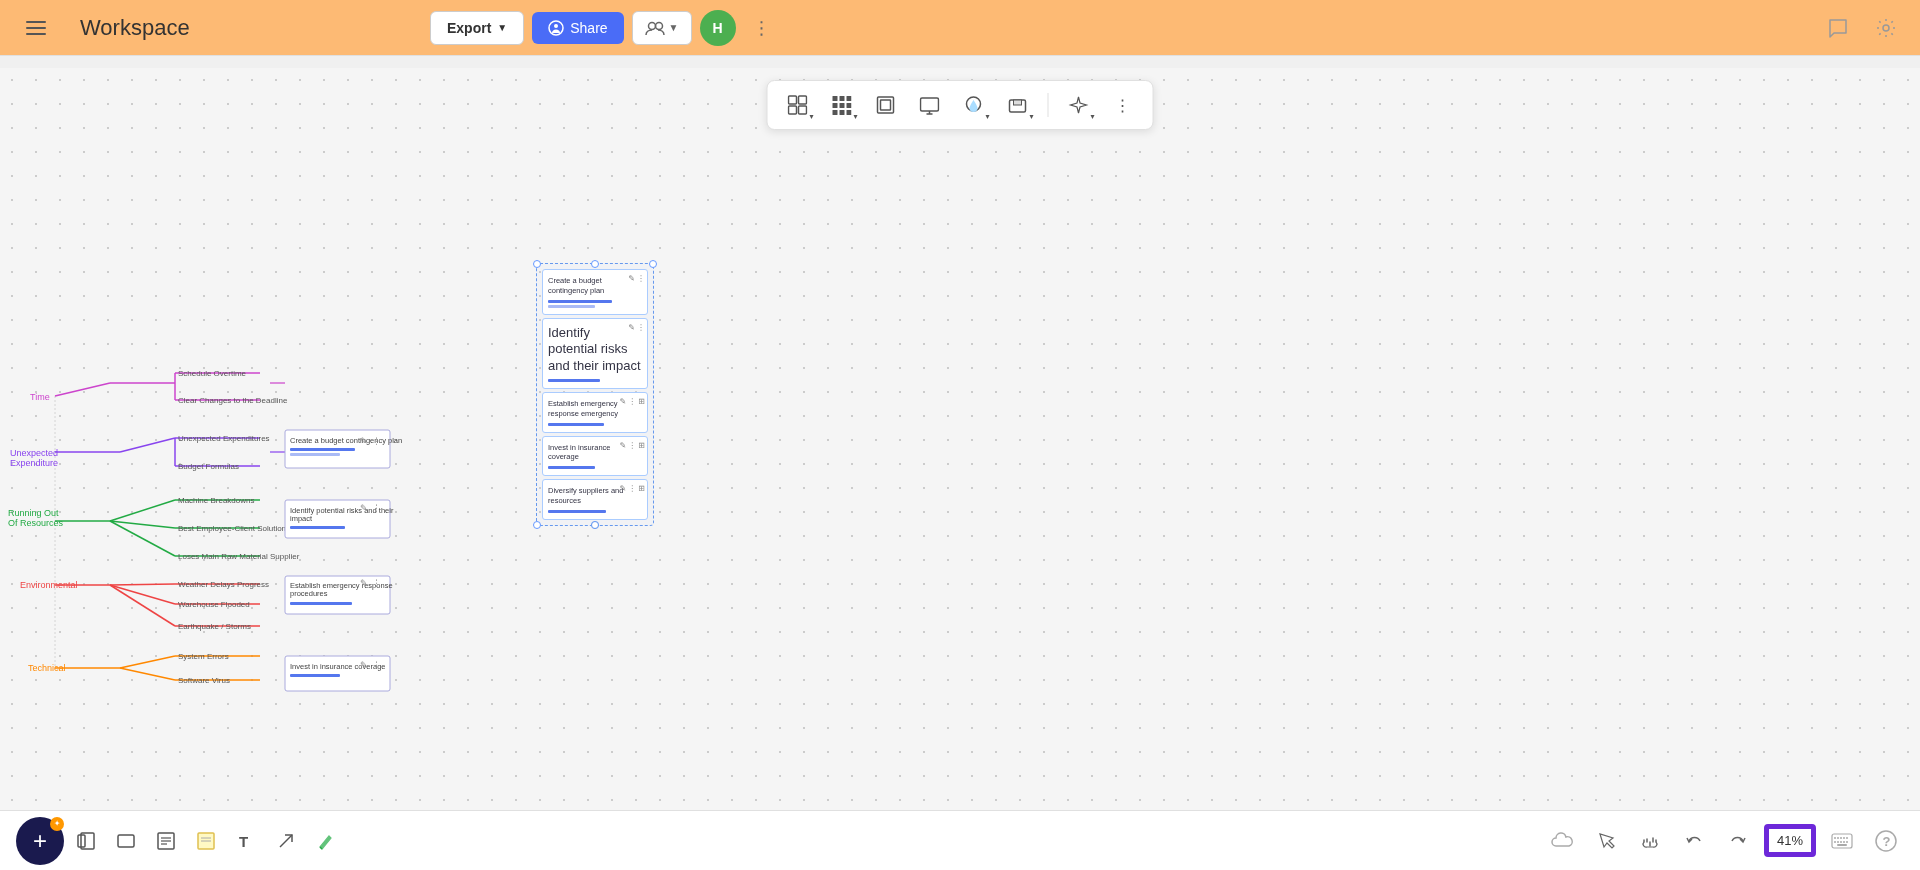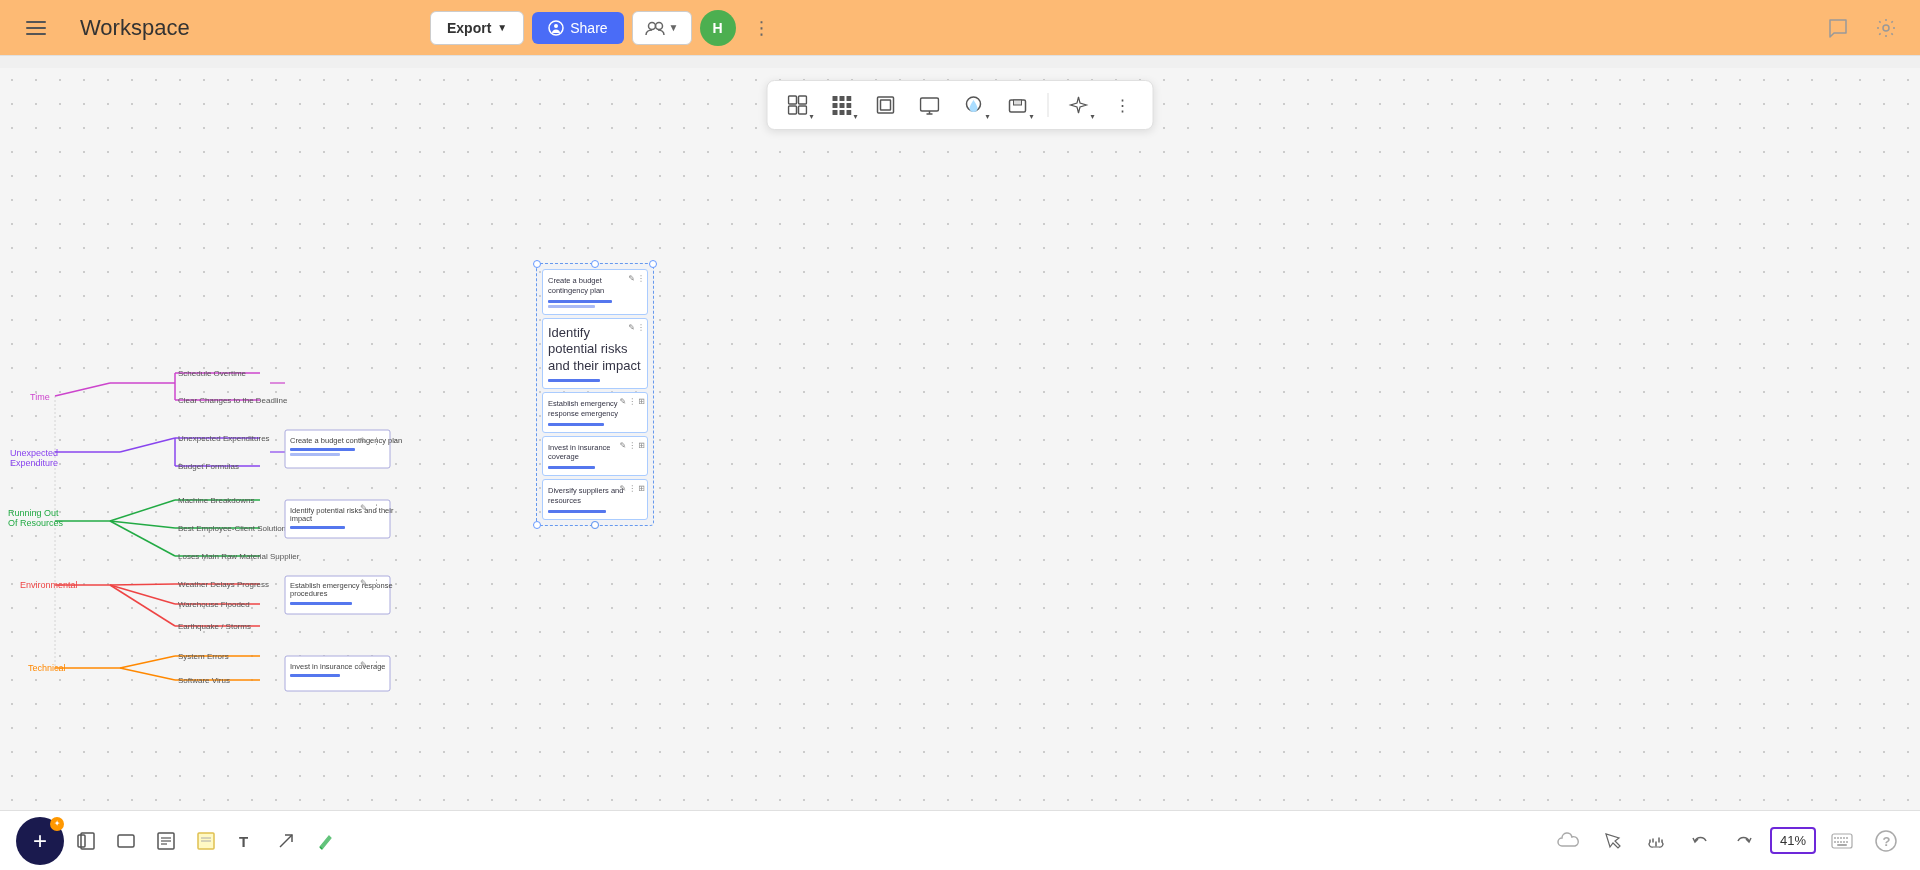--- a/index.html
+++ b/index.html
@@ -232,21 +232,21 @@
       color: #555; font-size: 16px;
     }
     .bottom-right {
       margin-left: auto;
       display: flex; align-items: center; gap: 8px;
     }
     .zoom-display {
       font-size: 13px;
       color: #333;
       padding: 4px 8px;
-      border: 2px solid #6d28d9;
+      border: 5px solid #6d28d9;
       border-radius: 4px;
       background: white;
     }
   </style>
 </head>
 <body>
 
 <div class="header">
   <div class="menu-btn">
     <svg width="20" height="20" viewBox="0 0 20 20" fill="none">

